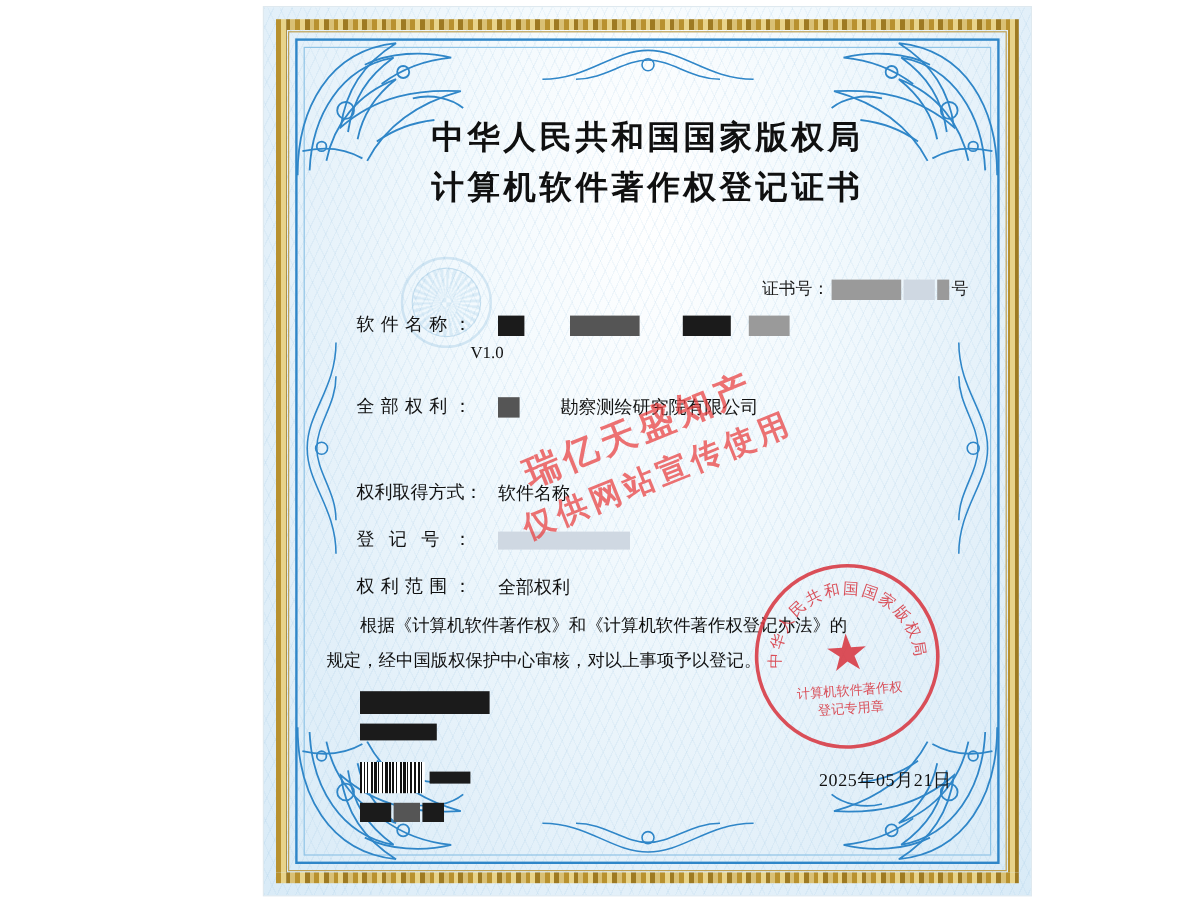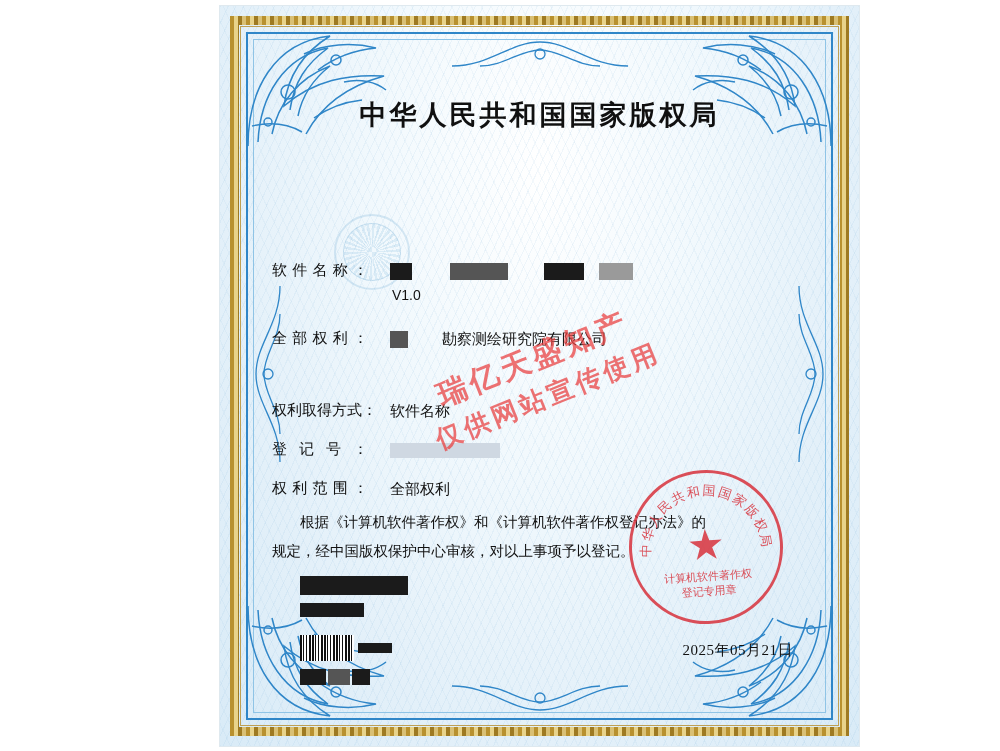--- a/index.html
+++ b/index.html
@@ -159,20 +159,21 @@
     left: 0; right: 0;
     top: 205px;
   }
 
   .field-row {
     display: flex;
     align-items: flex-start;
     margin-bottom: 6px;
     font-size: 15px;
     color: #111;
+    margin-left: 25px;
   }
   .field-label {
     width: 118px;
     flex: 0 0 118px;
     letter-spacing: 0px;
     white-space: nowrap;
   }
   .label-spread {
     display: inline-block;
     width: 96px;
@@ -180,21 +181,21 @@
     text-align-last: justify;
   }
   .field-value {
     flex: 1 1 auto;
     display: flex;
     align-items: center;
     gap: 15px;
     min-height: 20px;
   }
   .version {
-    font-family: Liberation Sans, sans-serif;
+    font-family: Liberation Serif, serif;
     font-size: 14px;
     margin: 4px 0 0 120px;
     color: #111;
   }
 
   
   .redact {
     display: inline-block;
     height: 17px;
     vertical-align: middle;
@@ -420,24 +421,32 @@
           <path d="M34 30 C 34 54, 18 70, 18 90 C 18 110, 34 126, 34 150"></path>
           <circle cx="22" cy="90" r="5"></circle>
         </g>
       </svg>
     </div>
 
     <div class="content">
 
       <div class="title-block">
         <div class="title-line">中华人民共和国国家版权局</div>
+        <div class="title-line">计算机软件著作权登记证书</div>
       </div>
 
       <div class="emblem"></div>
 
+      <div class="cert-no">
+        <span>证书号：</span>
+        <span class="redact r-light" style="width:58px;"></span>
+        <span class="redact r-blue" style="width:26px;"></span>
+        <span class="redact r-light" style="width:10px;"></span>
+        <span>号</span>
+      </div>
 
       <div class="fields">
 
         <div class="field-row">
           <div class="field-label">
             <span class="label-spread">软件名称：</span>
           </div>
           <div class="field-value">
             <span class="redact r-dark" style="width:22px;"></span>
             <span style="width:8px;display:inline-block;"></span>

